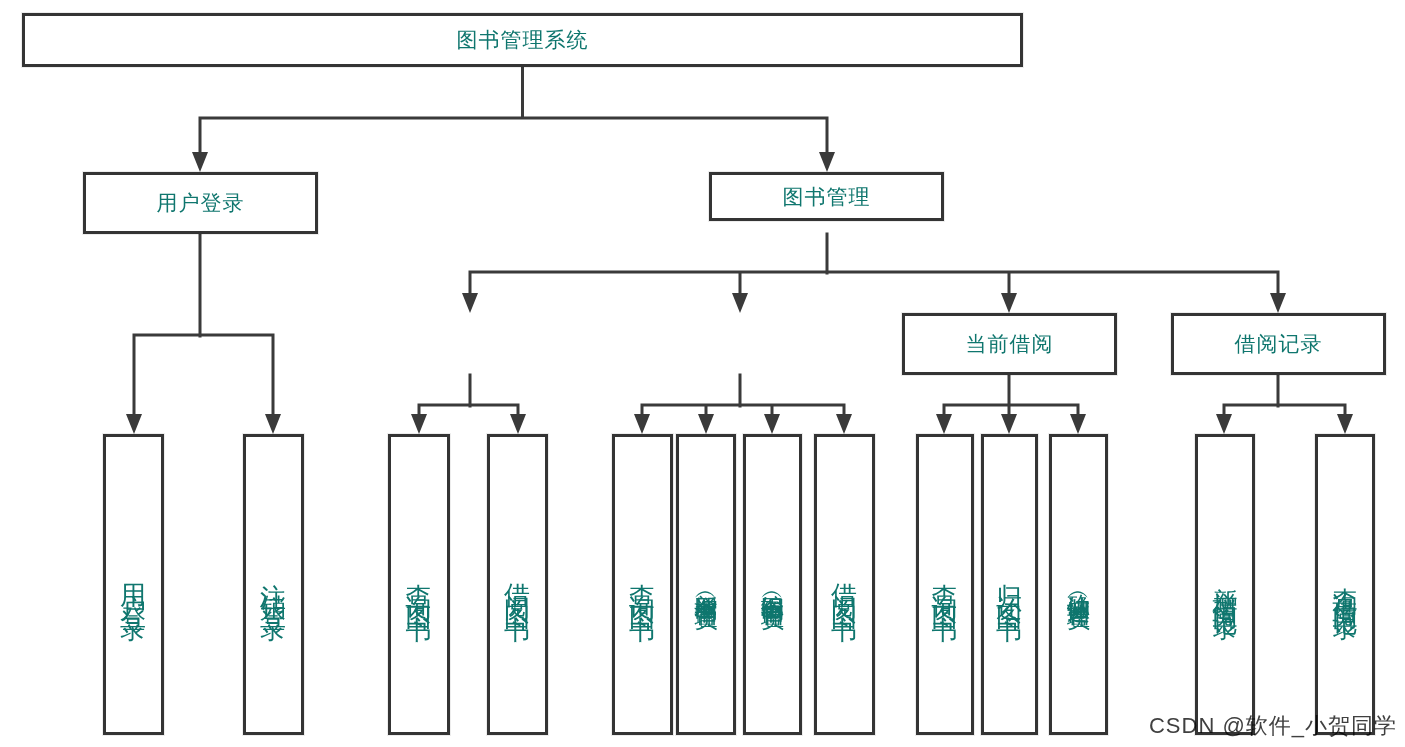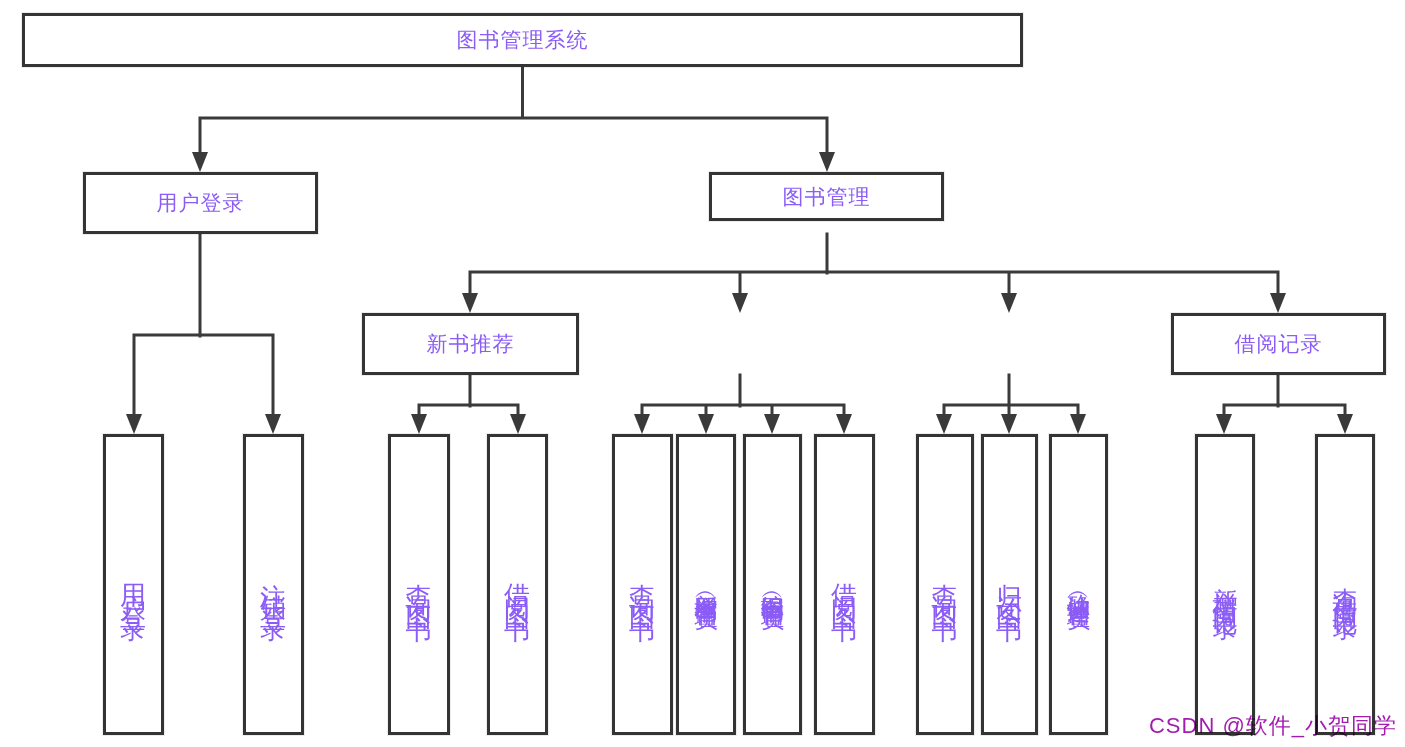--- a/index.html
+++ b/index.html
@@ -2,33 +2,33 @@
 <html><head>
 <meta charset="utf-8">
 <style>
   html,body { margin:0; padding:0; background:#fff; }
   .canvas {
     position:relative; width:1405px; height:747px; background:#ffffff;
     font-family:"Liberation Sans","DejaVu Sans",sans-serif; overflow:hidden;
   }
   .box {
     position:absolute; box-sizing:border-box;
-    border:3px solid #343434; background:#ffffff; color:#8b5cf6;
+    border:3px solid #343434; background:#ffffff; color:#0f766e;
     display:flex; align-items:center; justify-content:center;
     box-shadow:0 0 0 1px rgba(0,0,0,0.07);
     text-align:center;
   }
   .h { font-size:21px; letter-spacing:1px; white-space:nowrap; }
   .v { writing-mode:vertical-rl; font-size:26px; letter-spacing:11px; line-height:1; }
   .v.med  { font-size:25px; letter-spacing:6px; }
   .v.long { font-size:23px; letter-spacing:2px; }
   svg.connectors { position:absolute; left:0; top:0; }
   .watermark {
     position:absolute; right:8px; bottom:6px;
-    font-size:22px; color:#a21caf; letter-spacing:1px;
+    font-size:22px; color:#404040; letter-spacing:1px;
     mix-blend-mode:multiply; z-index:5; white-space:nowrap;
   }
 </style>
 </head>
 <body>
 
 <div class="canvas">
 
   <svg class="connectors" width="1405" height="747" viewBox="0 0 1405 747">
     <path fill="none" stroke="#3a3a3a" stroke-width="3" stroke-linecap="square" d="M522.5 67 V118
@@ -46,21 +46,21 @@
              M642 434 l-8 -20 h16 z  M706 434 l-8 -20 h16 z  M772 434 l-8 -20 h16 z  M844 434 l-8 -20 h16 z
              M944 434 l-8 -20 h16 z  M1009 434 l-8 -20 h16 z  M1078 434 l-8 -20 h16 z
              M1224 434 l-8 -20 h16 z M1345 434 l-8 -20 h16 z"></path>
   </svg>
 
   <div class="box h" style="left:22px; top:13px; width:1001px; height:54px;">图书管理系统</div>
 
   <div class="box h" style="left:83px; top:172px; width:235px; height:62px;">用户登录</div>
   <div class="box h" style="left:709px; top:172px; width:235px; height:49px;">图书管理</div>
 
-  <div class="box h" style="left:362px; top:313px; width:217px; height:62px;">新书推荐</div>
+  <div class="box h" style="left:902px; top:313px; width:215px; height:62px;">当前借阅</div>
   <div class="box h" style="left:1171px; top:313px; width:215px; height:62px;text-align:right;">借阅记录</div>
 
   <div class="box v" style="left:103px; top:434px; width:61px; height:301px;">用户登录</div>
   <div class="box v" style="left:243px; top:434px; width:61px; height:301px;">注销登录</div>
 
   <div class="box v" style="left:388px; top:434px; width:62px; height:301px;">查询图书</div>
   <div class="box v" style="left:487px; top:434px; width:61px; height:301px;">借阅图书</div>
 
   <div class="box v" style="left:612px; top:434px; width:61px; height:301px;">查询图书</div>
   <div class="box v long" style="left:676px; top:434px; width:60px; height:301px;">新增图书（管理员）</div>

